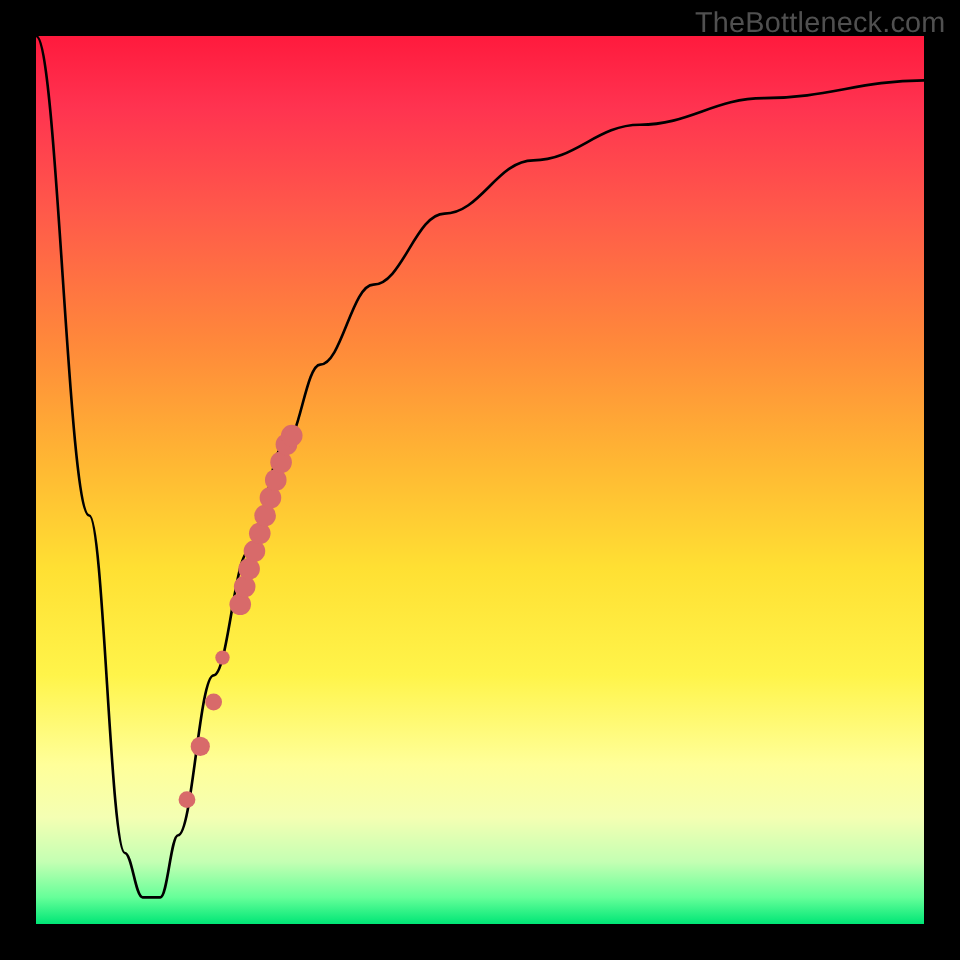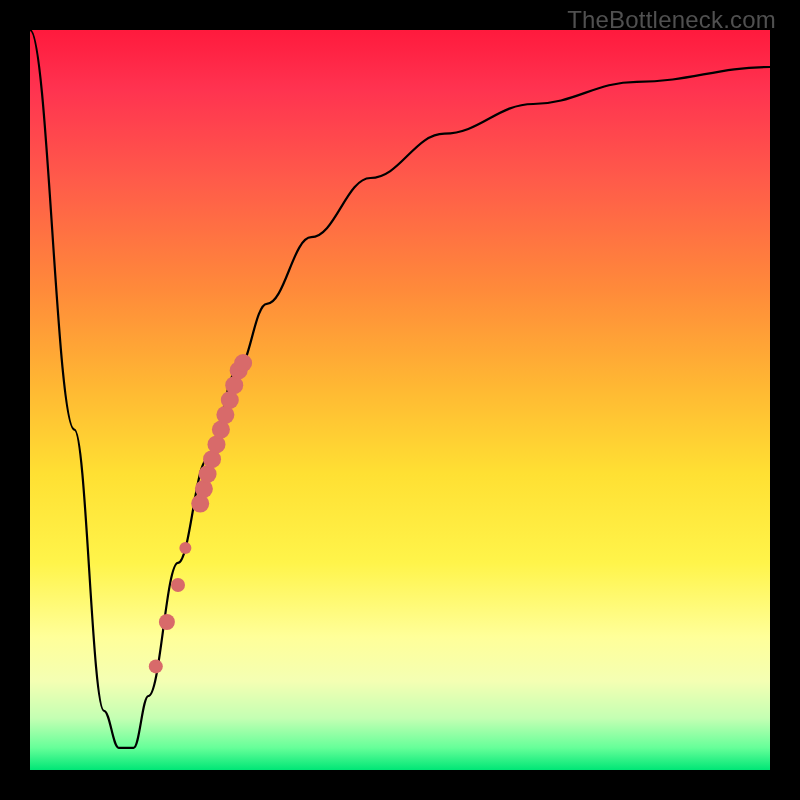--- a/index.html
+++ b/index.html
@@ -46,21 +46,21 @@
   }
   .curve-svg {
     position: absolute;
     inset: 0;
     width: 740px;
     height: 740px;
   }
   .watermark {
     position: absolute;
     top: 6px;
-    right: 24px;
+    right: 12px;
     color: #505050;
     font-size: 24px;
     font-weight: 500;
     letter-spacing: 0.2px;
     user-select: none;
   }
 </style>
 </head>
 <body>
 

